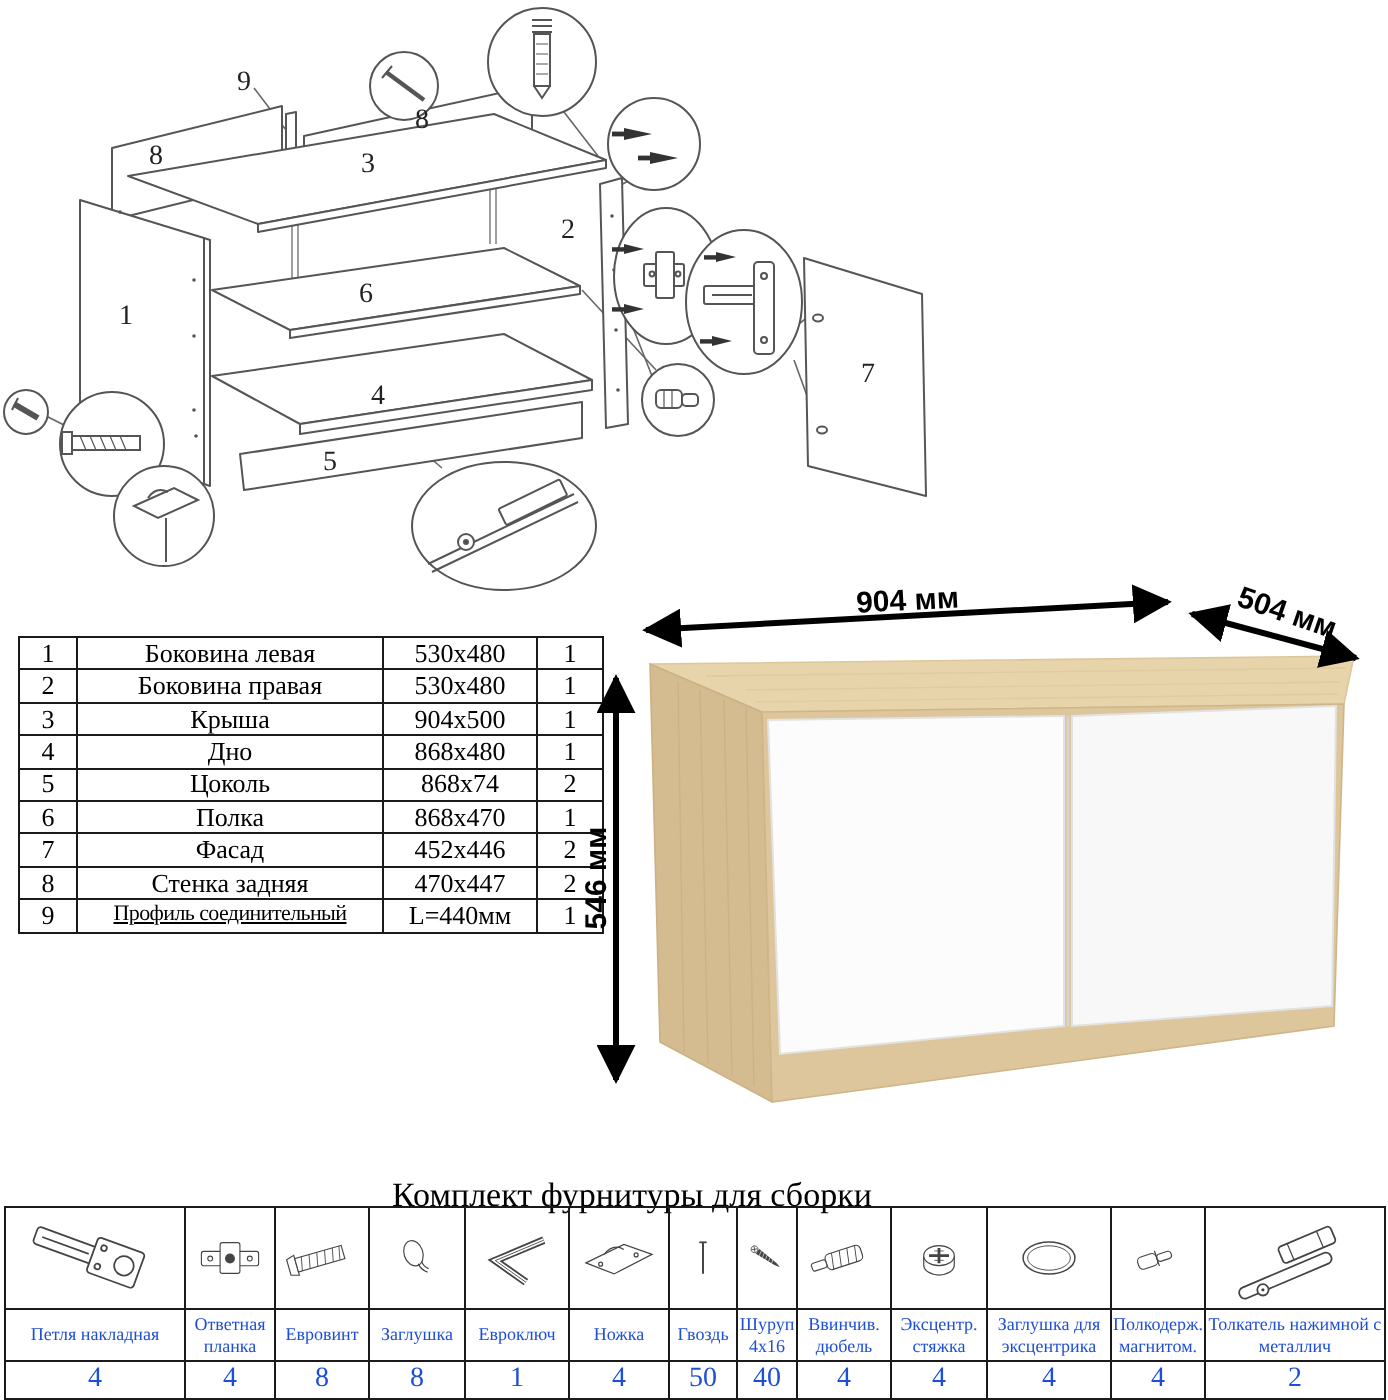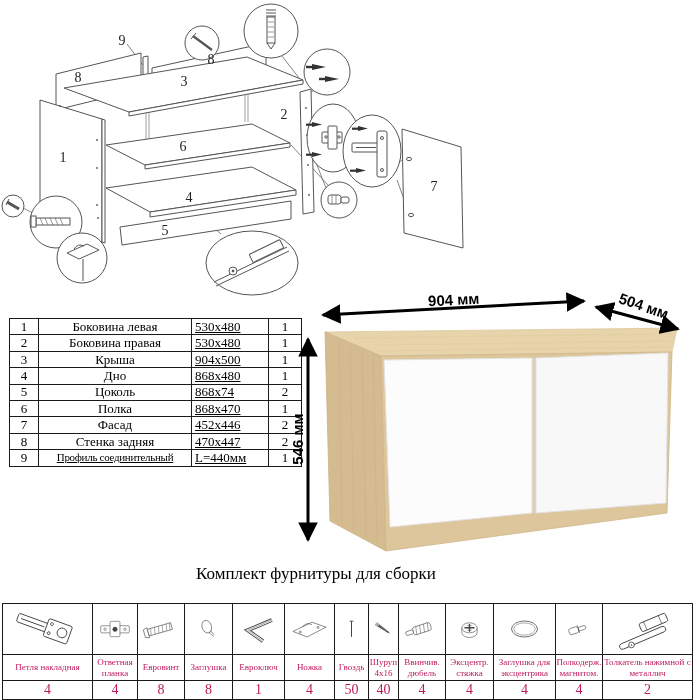--- a/index.html
+++ b/index.html
@@ -6,27 +6,27 @@
   .page{position:relative;width:694px;height:700px;background:#fff;overflow:hidden;
         font-family:"Liberation Serif",serif;color:#111;}
   svg.exploded{position:absolute;left:0;top:0;}
   svg.cabinet{position:absolute;left:283px;top:281px;}
   table.parts{position:absolute;left:9px;top:318px;width:276px;border-collapse:collapse;
               table-layout:fixed;font-size:13px;color:#000;}
   table.parts td{border:1px solid #1a1a1a;padding:0 3px;height:15.4px;line-height:1.05;
                  white-space:nowrap;overflow:hidden;}
   td.c-num{width:22px;text-align:center;padding:0;}
   td.c-name{width:146px;text-align:center;}
-  td.c-size{width:70px;text-align:left;text-decoration:underline;}
+  td.c-size{width:70px;text-align:center;}
   td.c-qty{width:26px;text-align:center;padding:0;}
   td.sm{font-size:11px;letter-spacing:-0.3px;text-decoration:underline;}
-  .hw-title{position:absolute;left:0;top:564px;width:632px;text-align:center;
+  .hw-title{position:absolute;left:0;top:588px;width:632px;text-align:center;
             font-size:17px;color:#000;}
   table.hw{position:absolute;left:2px;top:603px;width:690px;border-collapse:collapse;
-           table-layout:fixed;color:#be185d;}
+           table-layout:fixed;color:#1d4ed8;}
   table.hw td{border:1px solid #1a1a1a;text-align:center;vertical-align:middle;padding:0;}
   td.ic{height:50px;}
   td.ic svg{display:block;margin:0 auto;height:46px;max-width:100%;}
   td.nm{height:25px;font-size:9px;line-height:1.15;padding:0 1px;}
   td.qy{height:18px;font-size:14px;}
   text.plabel{font-family:"Liberation Serif",serif;font-size:14px;fill:#222;}
   text.dim{font-family:"Liberation Sans",sans-serif;font-size:15px;font-weight:bold;fill:#000;}
 </style>
 </head>
 <body>

